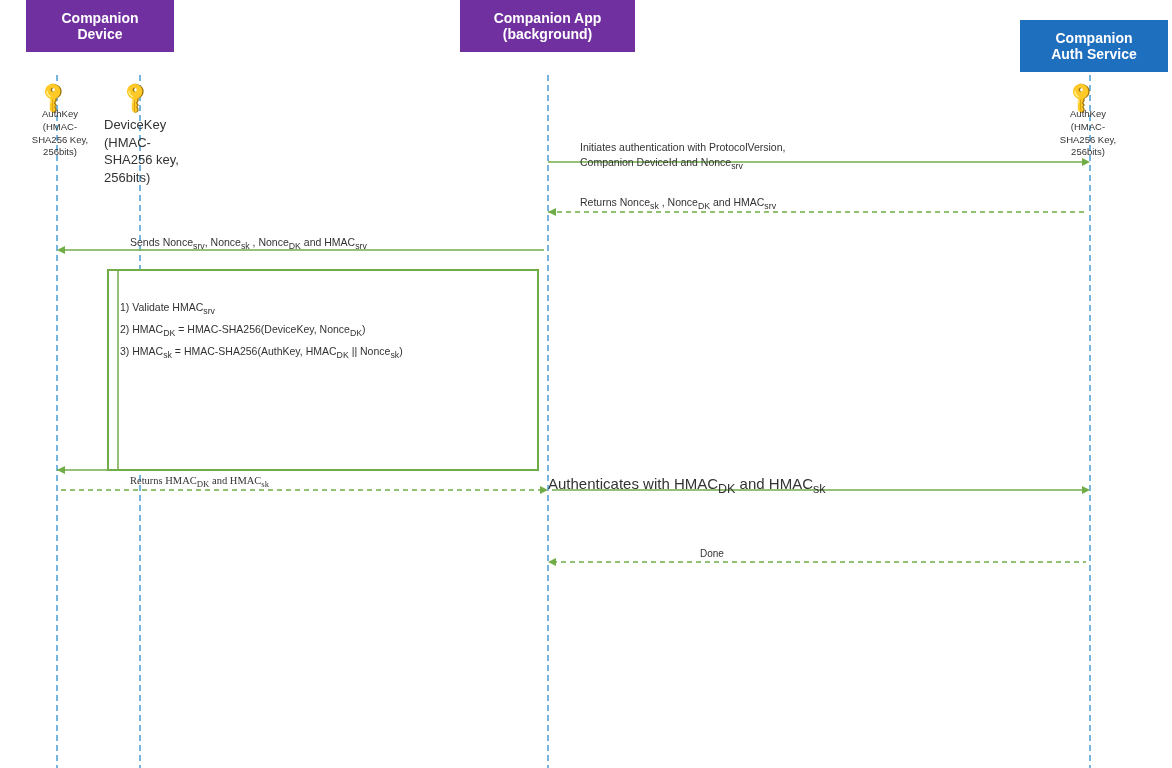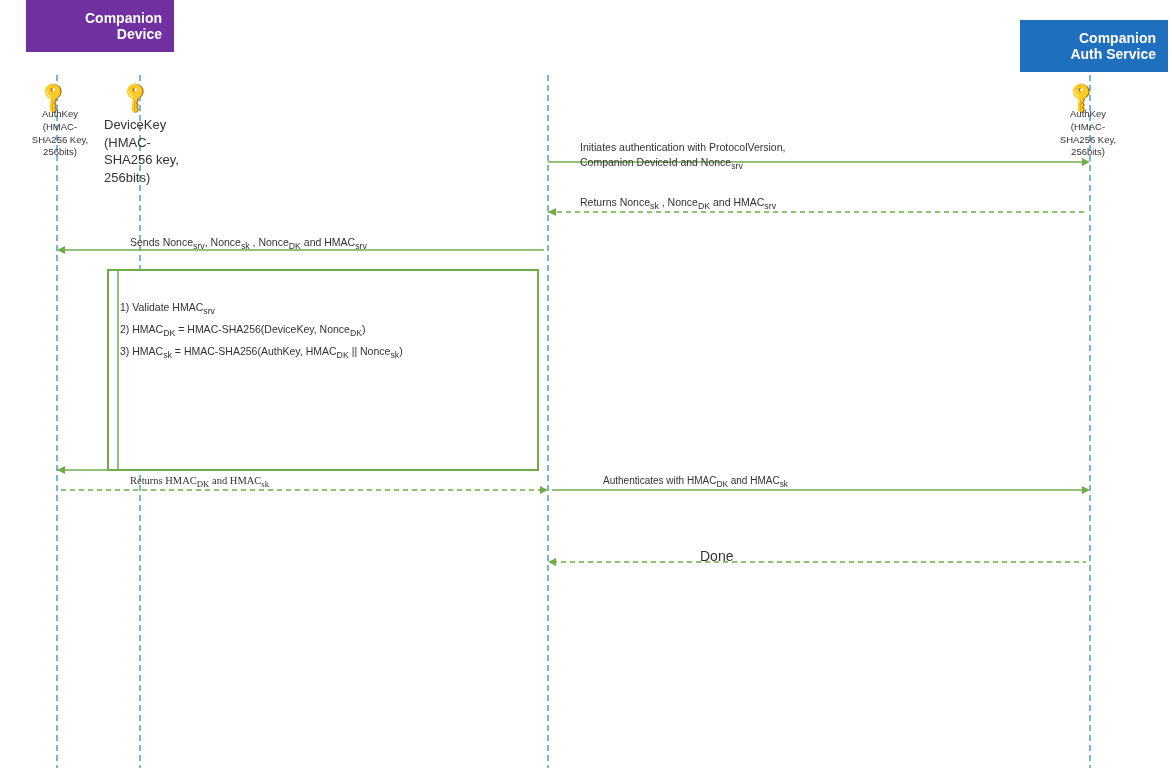--- a/index.html
+++ b/index.html
@@ -21,21 +21,21 @@
 
     
     .actor-box {
       position: absolute;
       top: 0;
       border: 2px solid #7030a0;
       background: #7030a0;
       color: #ffffff;
       font-weight: bold;
       font-size: 14px;
-      text-align: right;
+      text-align: center;
       padding: 8px 10px;
       min-width: 100px;
       z-index: 10;
     }
 
     .actor-box.blue {
       border-color: #1f6fbf;
       background: #1f6fbf;
     }
 
@@ -87,20 +87,23 @@
 
     <line x1="552" y1="562" x2="1086" y2="562" stroke="#70ad47" stroke-width="1.5" stroke-dasharray="5,4"></line>
     <polygon points="548,562 556,558 556,566" fill="#70ad47"></polygon>
   </svg>
 
   <div class="actor-box" style="left:26px; top:0; width:148px; background:#7030a0; border-color:#7030a0;">
     <span>Companion
 Device</span>
   </div>
 
+  <div class="actor-box" style="left:460px; top:0; width:175px; background:#7030a0; border-color:#7030a0;">
+    <span>Companion App<br>(background)</span>
+  </div>
 
   <div class="actor-box blue" style="left:1020px; top:0; width:148px; background:#1f6fbf; border-color:#1f6fbf;margin-top:20px;">
     <span>Companion<br>Auth Service</span>
   </div>
 
   <div style="position:absolute; left:40px; top:85px; font-size:22px; color:#1f6fbf; z-index:10; transform:rotate(-45deg);">🔑</div>
   <div style="position:absolute; left:20px; top:108px; font-size:9.5px; color:#333; text-align:center; line-height:1.35; width:80px; z-index:10;">
     AuthKey<br>(HMAC-<br>SHA256 Key,<br>256bits)
   </div>
 
@@ -129,21 +132,21 @@
   <div style="position:absolute; left:108px; top:270px; width:430px; height:200px; z-index:9; padding:28px 12px; font-size:10.5px; color:#333; line-height:1.8;">
     1) Validate HMAC<sub>srv</sub><br>
     2) HMAC<sub>DK</sub> = HMAC-SHA256(DeviceKey, Nonce<sub>DK</sub>)<br>
     3) HMAC<sub>sk</sub> = HMAC-SHA256(AuthKey, HMAC<sub>DK</sub> || Nonce<sub>sk</sub>)
   </div>
 
   <div style="position:absolute; left:130px; top:475px; font-size:10.5px; color:#333; z-index:9;font-family:Liberation Serif, serif;">
     Returns HMAC<sub>DK</sub> and HMAC<sub>sk</sub>
   </div>
 
-  <div style="position:absolute; left:603px; top:475px; font-size:10px; color:#333; z-index:9;">
+  <div style="position:absolute; left:548px; top:475px; font-size:15px; color:#333; z-index:9;">
     Authenticates with HMAC<sub>DK</sub> and HMAC<sub>sk</sub>
   </div>
 
-  <div style="position:absolute; left:700px; top:548px; font-size:14px; color:#333; z-index:9;">
+  <div style="position:absolute; left:700px; top:548px; font-size:10px; color:#333; z-index:9;">
     Done
   </div>
 
 </div>
 
 </body></html>

